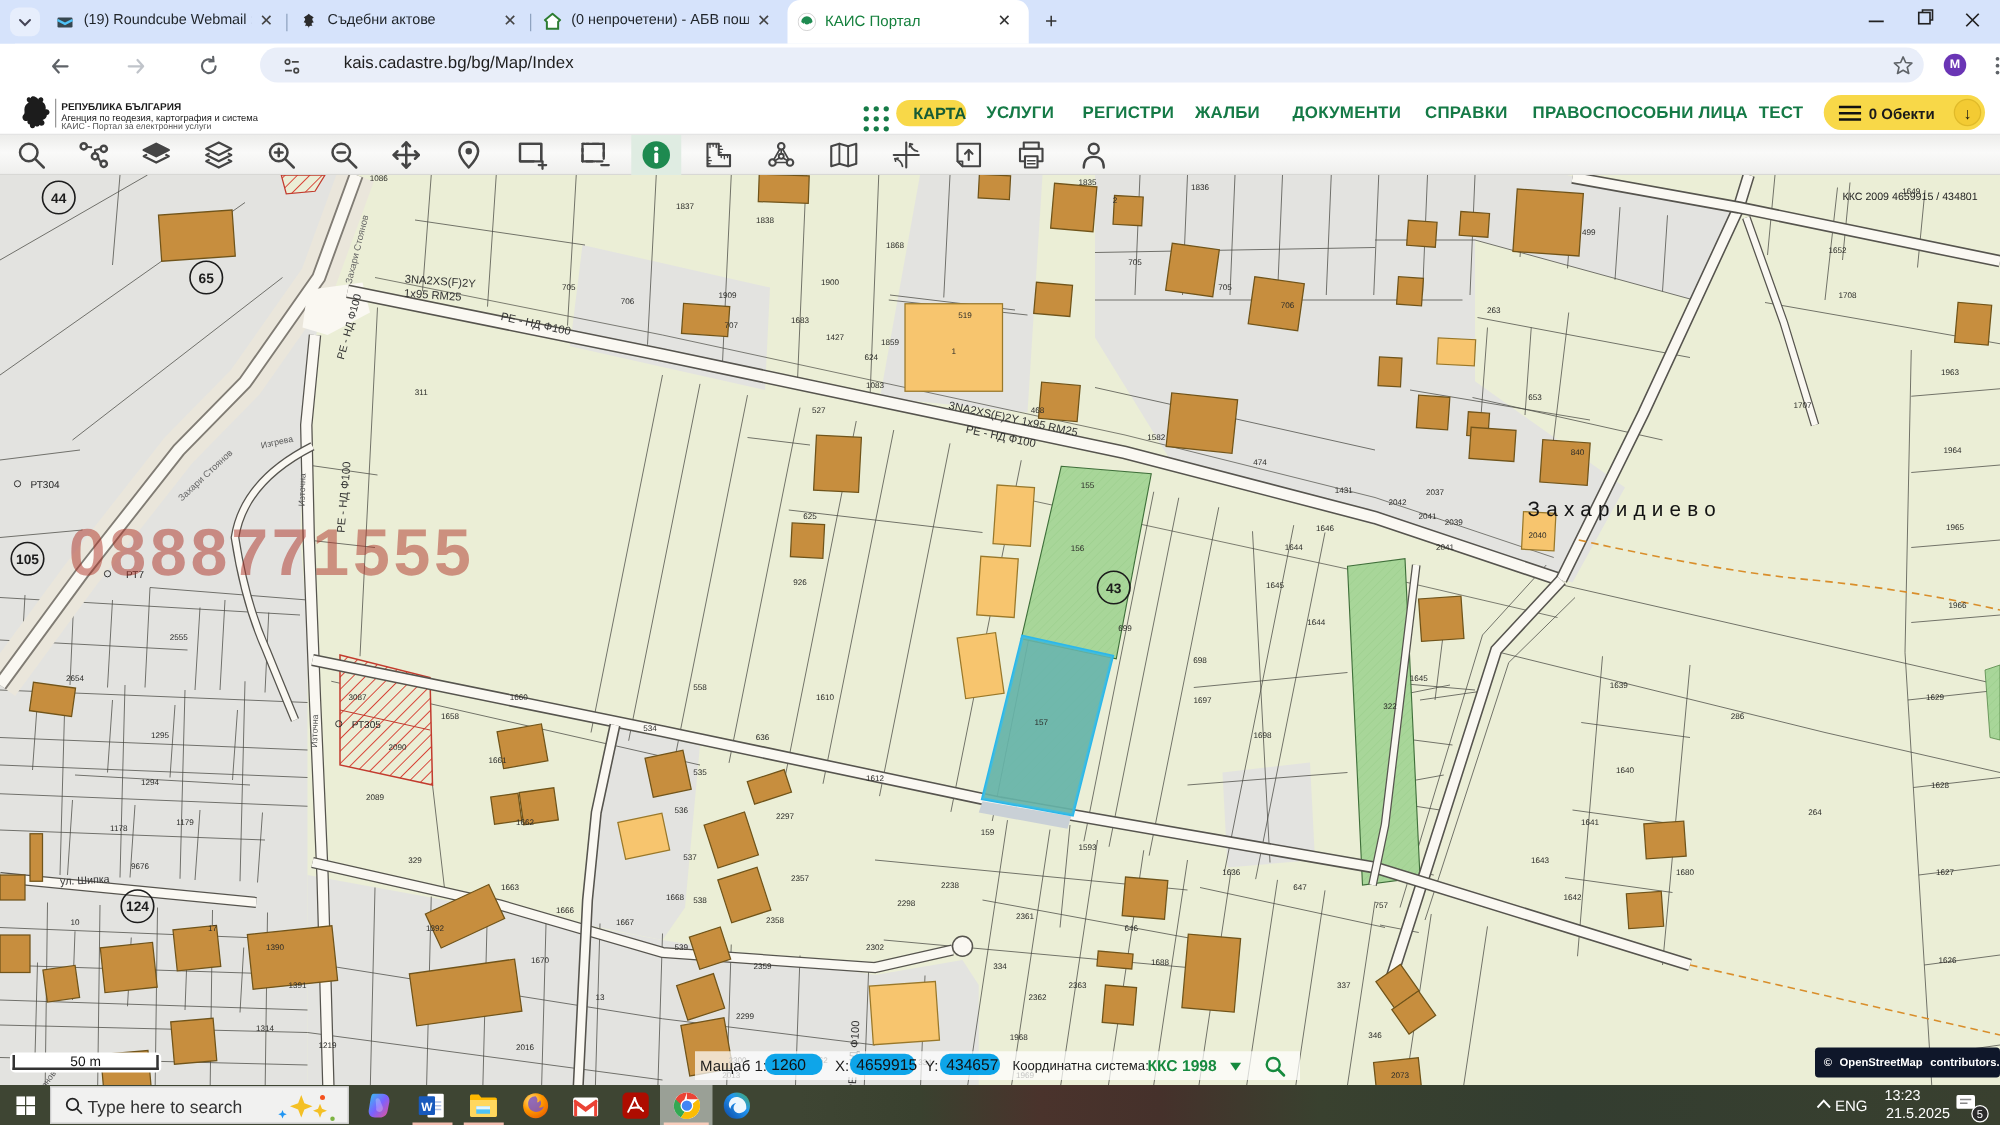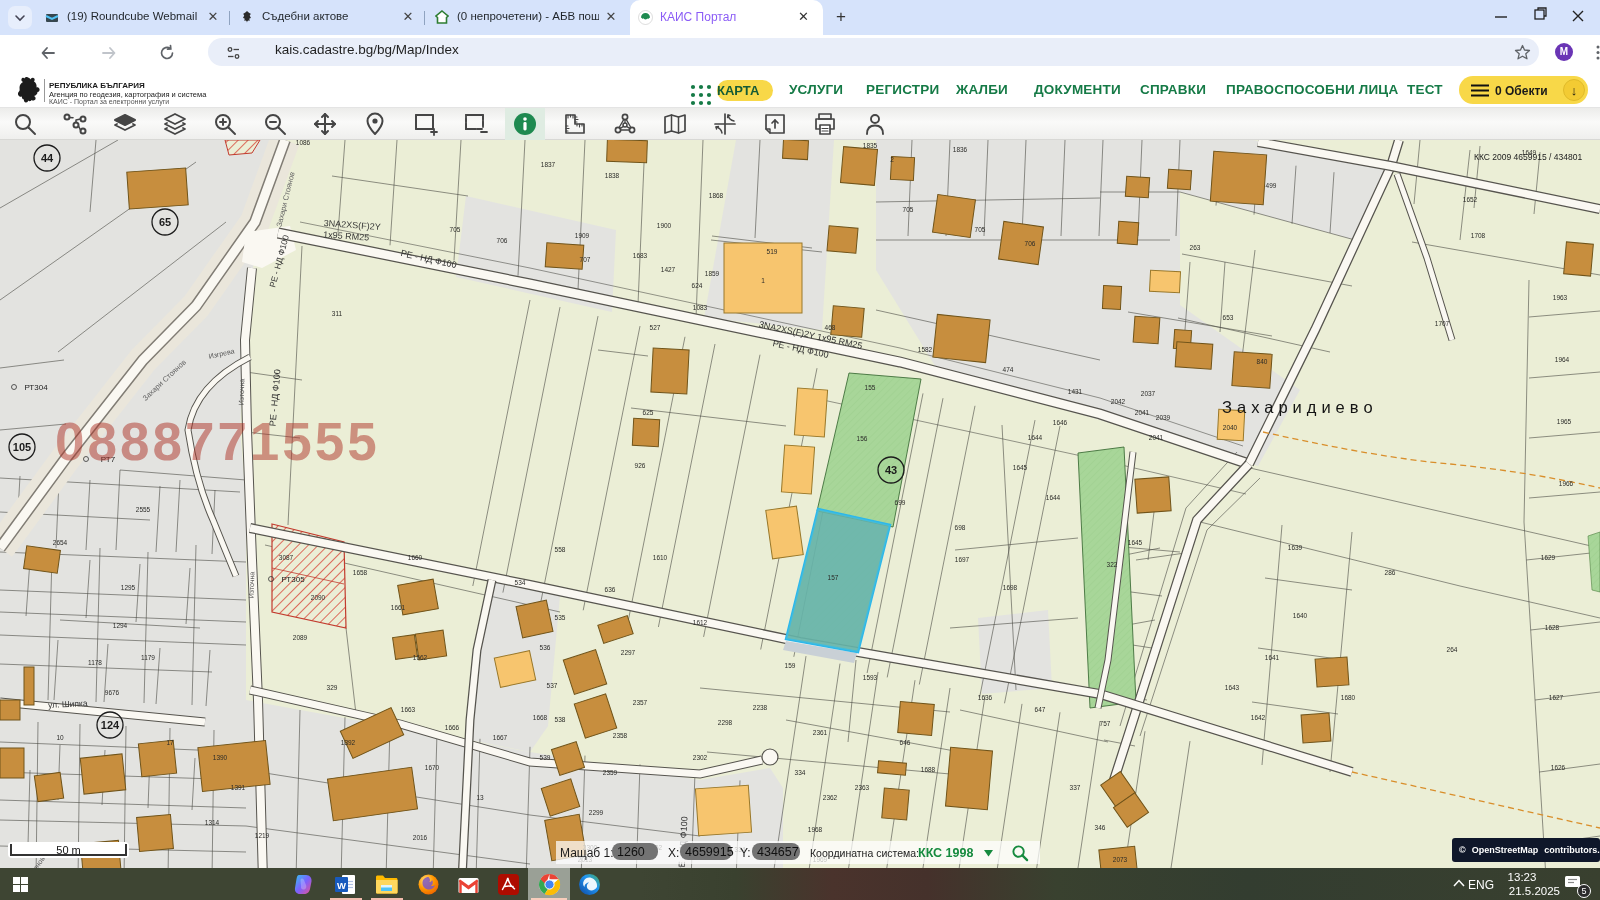--- a/index.html
+++ b/index.html
@@ -22,36 +22,36 @@
 #addrbar svg.nav { position:absolute; top:9px; }
 #url { position:absolute; left:263px; top:7px; font-size:13.5px; color:#1f1f1f; }
 #prof { position:absolute; left:1543px; top:8px; width:18px; height:18px; border-radius:50%; background:#6A35B5; color:#fff; font-size:10px; font-weight:bold; text-align:center; line-height:18px; }
 
 #shead { position:absolute; left:0; top:71px; width:1600px; height:37px; background:#fff; border-bottom:1px solid #E4E4E4; }
 #shead .vline { position:absolute; left:44px; top:8px; width:1px; height:23px; background:#999; }
 #ht1 { position:absolute; left:49px; top:10px; font-size:8px; font-weight:bold; color:#1a1a1a; }
 #ht2 { position:absolute; left:49px; top:19px; font-size:7.5px; color:#222; }
 #ht3 { position:absolute; left:49px; top:27px; font-size:7px; color:#555; }
 .navlink { position:absolute; top:11px; font-size:13.5px; font-weight:bold; color:#157A46; letter-spacing:0.2px; }
-#karta { position:absolute; left:717px; top:9px; width:56px; height:21px; background:#F8D848; border-radius:11px; text-align:left; line-height:21px; font-size:13px; font-weight:bold; color:#155B35; }
+#karta { position:absolute; left:717px; top:9px; width:56px; height:21px; background:#F8D848; border-radius:11px; text-align:right; line-height:21px; font-size:13px; font-weight:bold; color:#155B35; }
 #objpill { position:absolute; left:1459px; top:5px; width:129px; height:28px; background:#F8D848; border-radius:14px; }
 #objpill .txt { position:absolute; left:36px; top:8px; font-size:12px; font-weight:bold; color:#1a1a1a; }
 #objpill .circ { position:absolute; right:3px; top:3px; width:22px; height:22px; border-radius:50%; background:#F3CB33; border:1px solid #E0BA29; text-align:center; line-height:21px; font-size:13px; color:#111; }
 
 #toolbar { position:absolute; left:0; top:108px; width:1600px; height:32px; background:linear-gradient(#ECECEA, #FAFAF9 45%, #EFEFED); border-bottom:1px solid #D8D8D5; }
 .tbi { position:absolute; top:3px; width:26px; height:26px; }
 #infoi { position:absolute; left:505px; top:0px; width:40px; height:32px; background:#DFECE2; }
 
 #mapwrap { position:absolute; left:0; top:140px; width:1392px; height:728px; }
 
 #scalebox { position:absolute; left:8px; top:842px; width:121px; height:16px; background:#fff; border-radius:4px; }
 #scalebox .br { position:absolute; left:2px; top:2px; width:117px; height:12px; border-left:2px solid #333; border-right:2px solid #333; border-bottom:2px solid #333; }
 #scalebox .tx { position:absolute; width:121px; text-align:center; top:2px; font-size:11px; color:#111; }
 #statusbar { position:absolute; left:556px; top:841px; width:484px; height:23px; background:rgba(255,255,255,0.72); font-size:12px; color:#1c1c1c; }
-.sbox { position:absolute; top:2px; height:17px; background:#737373; border-radius:8px; font-size:12.5px; color:#111; padding:2px 5px 0 5px; }
+.sbox { position:absolute; top:2px; height:17px; background:#0ea5e9; border-radius:8px; font-size:12.5px; color:#111; padding:2px 5px 0 5px; }
 #osm { position:absolute; left:1452px; top:838px; width:148px; height:24px; background:#0f172a; border-radius:3px; color:#fff; font-size:9px; font-weight:bold; line-height:24px; }
 
 #taskbar { position:absolute; left:0; top:868px; width:1600px; height:32px;
   background:linear-gradient(90deg,#3E4533 0%,#3E4533 40%,#3A412F 46%,#4A332C 52%,#45312B 58%,#39412F 66%,#333D30 78%,#39402F 100%); }
 #tsearchbox { position:absolute; left:40px; top:1px; width:239px; height:30px; background:#F1F1F0; border:1px solid #CCC; }
 #tsearchbox .tx { position:absolute; left:29px; top:7px; font-size:14px; color:#333; }
 .tico { position:absolute; top:5px; width:23px; height:23px; }
 .tline { position:absolute; top:30px; height:2px; background:#F2BCAE; }
 #tray { position:absolute; right:0; top:0; height:32px; color:#fff; }
 </style>
@@ -88,21 +88,21 @@
         </svg>
     <div class="ttl" style="width:142px;">(0 непрочетени) - АБВ поща</div>
     <div class="cls" style="left:178px;">✕</div>
   </div>
   <div id="activetab">
     <svg class="fav" style="position:absolute;left:8px;top:10px;" width="15" height="15" viewBox="0 0 15 15">
           <circle cx="7.5" cy="7.5" r="7" fill="#fff" stroke="#BBB" stroke-width="0.5"></circle>
           <path d="M3 7.5 A4.5 4.5 0 0 1 12 7.5 L10 9 L7 6.5 L5 9 Z" fill="#1E8A50"></path>
           <circle cx="7.5" cy="7.5" r="2" fill="#1E8A50"></circle>
         </svg>
-    <div class="ttl" style="position:absolute;left:30px;top:10px;font-size:12px;color:#8b5cf6;">КАИС Портал</div>
+    <div class="ttl" style="position:absolute;left:30px;top:10px;font-size:12px;color:#15803d;">КАИС Портал</div>
     <div class="cls" style="position:absolute;left:168px;top:9px;color:#333;font-size:13px;">✕</div>
   </div>
   <div style="position:absolute;left:832px;top:8px;width:18px;height:18px;color:#333;font-size:17px;line-height:18px;text-align:center;">+</div>
   <div class="wbtn" style="left:1481px;top:7px;"><svg width="40" height="20" viewBox="0 0 40 20">
           <line x1="14" y1="10" x2="26" y2="10" stroke="#222" stroke-width="1.4"></line>
         </svg></div>
   <div class="wbtn" style="left:1520px;top:7px;"><svg width="40" height="20" viewBox="0 0 40 20">
           <rect x="15" y="3" width="9" height="9" fill="none" stroke="#222" stroke-width="1.3"></rect>
           <path d="M18 3 V1 H26 V9 H24" fill="none" stroke="#222" stroke-width="1.3"></path>
         </svg></div>
@@ -779,20 +779,34 @@
 
 <div id="taskbar">
   <svg style="position:absolute;left:13px;top:9px;" width="15" height="15" viewBox="0 0 15 15">
         <g fill="#fff">
           <rect x="0" y="0" width="7" height="7"></rect>
           <rect x="8" y="0" width="7" height="7"></rect>
           <rect x="0" y="8" width="7" height="7"></rect>
           <rect x="8" y="8" width="7" height="7"></rect>
         </g>
       </svg>
+  <div id="tsearchbox">
+    <svg style="position:absolute;left:10px;top:7px;" width="16" height="16" viewBox="0 0 16 16">
+          <circle cx="7" cy="6.5" r="4.6" fill="none" stroke="#222" stroke-width="1.4"></circle>
+          <line x1="10.5" y1="10" x2="14.5" y2="14" stroke="#222" stroke-width="1.4"></line>
+        </svg>
+    <div class="tx">Type here to search</div>
+    <svg style="position:absolute;left:178px;top:4px;" width="55" height="24" viewBox="0 0 55 24">
+      <path d="M22 2 L24.5 8.5 L31 11 L24.5 13.5 L22 20 L19.5 13.5 L13 11 L19.5 8.5 Z" fill="#F4C025"></path>
+      <path d="M37 9 L38.6 13 L42.6 14.6 L38.6 16.2 L37 20.2 L35.4 16.2 L31.4 14.6 L35.4 13 Z" fill="#F4C025"></path>
+      <path d="M7 14 L8 16.4 L10.4 17.4 L8 18.4 L7 20.8 L6 18.4 L3.6 17.4 L6 16.4 Z" fill="#2196F3"></path>
+      <circle cx="39" cy="4" r="2" fill="#F4511E"></circle>
+          <circle cx="47" cy="21" r="1.8" fill="#7CB342"></circle>
+    </svg>
+  </div>
 <svg class="tico" style="left:292px;top:5px;" width="23" height="23" viewBox="0 0 23 23">
         <defs>
           <linearGradient id="cpg" x1="0" y1="0" x2="1" y2="1">
             <stop offset="0" stop-color="#35C1F1"></stop>
             <stop offset="0.5" stop-color="#7B61FF"></stop>
             <stop offset="1" stop-color="#E9538F"></stop>
           </linearGradient>
         </defs>
         <path d="M7 2 H14 C18 2 20 5 19.5 8.5 L18 16 C17.5 19 15 21 12 21 H8 C4.5 21 2.5 18.5 3 15 L4.5 6 C5 3.5 5.5 2 7 2 Z" fill="url(#cpg)"></path>
         <path d="M8.5 7 C9 5 11 5 12 7 L14 12 C15 14.5 13.5 16.5 11.5 16.5 C9.5 16.5 8.5 15 9 13 Z" fill="#fff" opacity="0.25"></path>

